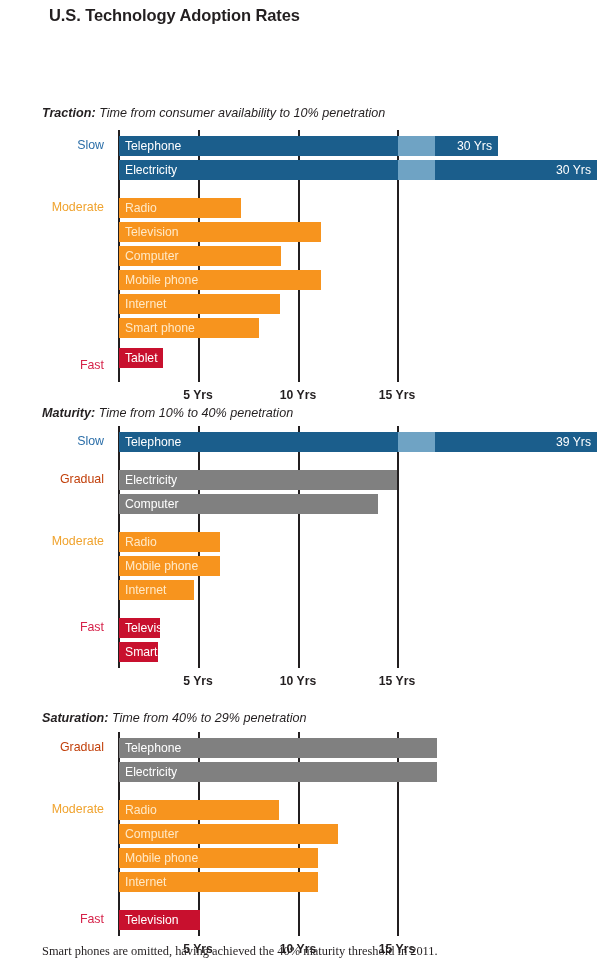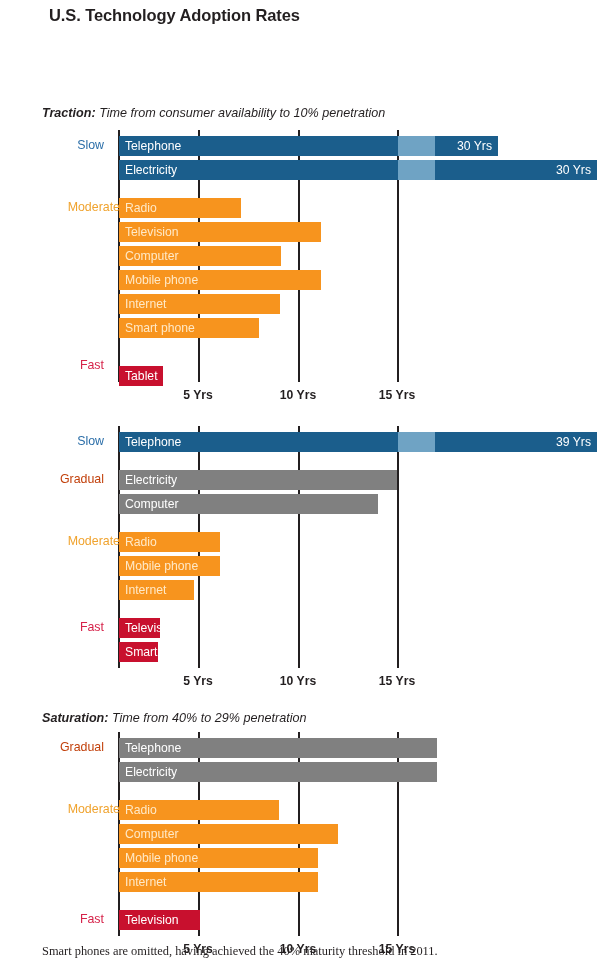--- a/index.html
+++ b/index.html
@@ -37,21 +37,21 @@
     position:absolute;font-size:12.2px;font-weight:bold;color:#231f20;
     text-align:center;width:70px;
   }
 
   
   .glabel{
     position:absolute;left:0;width:104px;text-align:right;
     font-size:12.4px;white-space:nowrap;
   }
   .g-slow{color:#2b6ea8;}
-  .g-moderate{color:#f0a32e;padding-left:16px;}
+  .g-moderate{color:#f0a32e;}
   .g-fast{color:#d6234a;}
   .g-gradual{color:#c2410c;}
 
   
   .row{position:absolute;height:20px;}
   .bar{position:absolute;left:0;top:0;height:20px;}
   .bar.blue{background:#1b5e8c;}
   .bar.blue-light{background:#6fa3c4;}
   .bar.orange{background:#f7941e;}
   .bar.gray{background:#808080;}
@@ -124,28 +124,31 @@
           <div class="bar-label lab-cream">Mobile phone</div>
         </div>
         <div class="row" style="left: 119px; top: 188px; width: 161px;">
           <div class="bar orange" style="width: 161px;"></div>
           <div class="bar-label lab-cream">Internet</div>
         </div>
         <div class="row" style="left: 119px; top: 212px; width: 140px;">
           <div class="bar orange" style="width: 140px;"></div>
           <div class="bar-label lab-cream">Smart phone</div>
         </div>
-        <div class="row" style="left: 119px; top: 260px; width: 44px;">
+        <div class="row" style="left: 119px; top: 242px; width: 44px;">
           <div class="bar red" style="width: 44px;"></div>
           <div class="bar-label lab-white">Tablet</div>
         </div>
       </div>
   </div>
 
   <div class="section" id="sec1" style="top:406px;height:290px;">
+    <div class="sec-title">
+      <b>Maturity:</b><span> Time from 10% to 40% penetration</span>
+    </div>
     <div class="plot" id="plot1">
         <div class="axis-base" style="left: 118px; top: 20px; height: 242px;"></div>
         <div class="gridline" style="left: 198px; top: 20px; height: 242px;"></div>
         <div class="gridline" style="left: 298px; top: 20px; height: 242px;"></div>
         <div class="gridline" style="left: 397px; top: 20px; height: 242px;"></div>
         <div class="tick" style="left: 163px; top: 268px;">5 Yrs</div>
         <div class="tick" style="left: 263px; top: 268px;">10 Yrs</div>
         <div class="tick" style="left: 362px; top: 268px;">15 Yrs</div>
         <div class="glabel g-slow" style="top: 28px;">Slow</div>
         <div class="glabel g-gradual" style="top: 66px;">Gradual</div>

